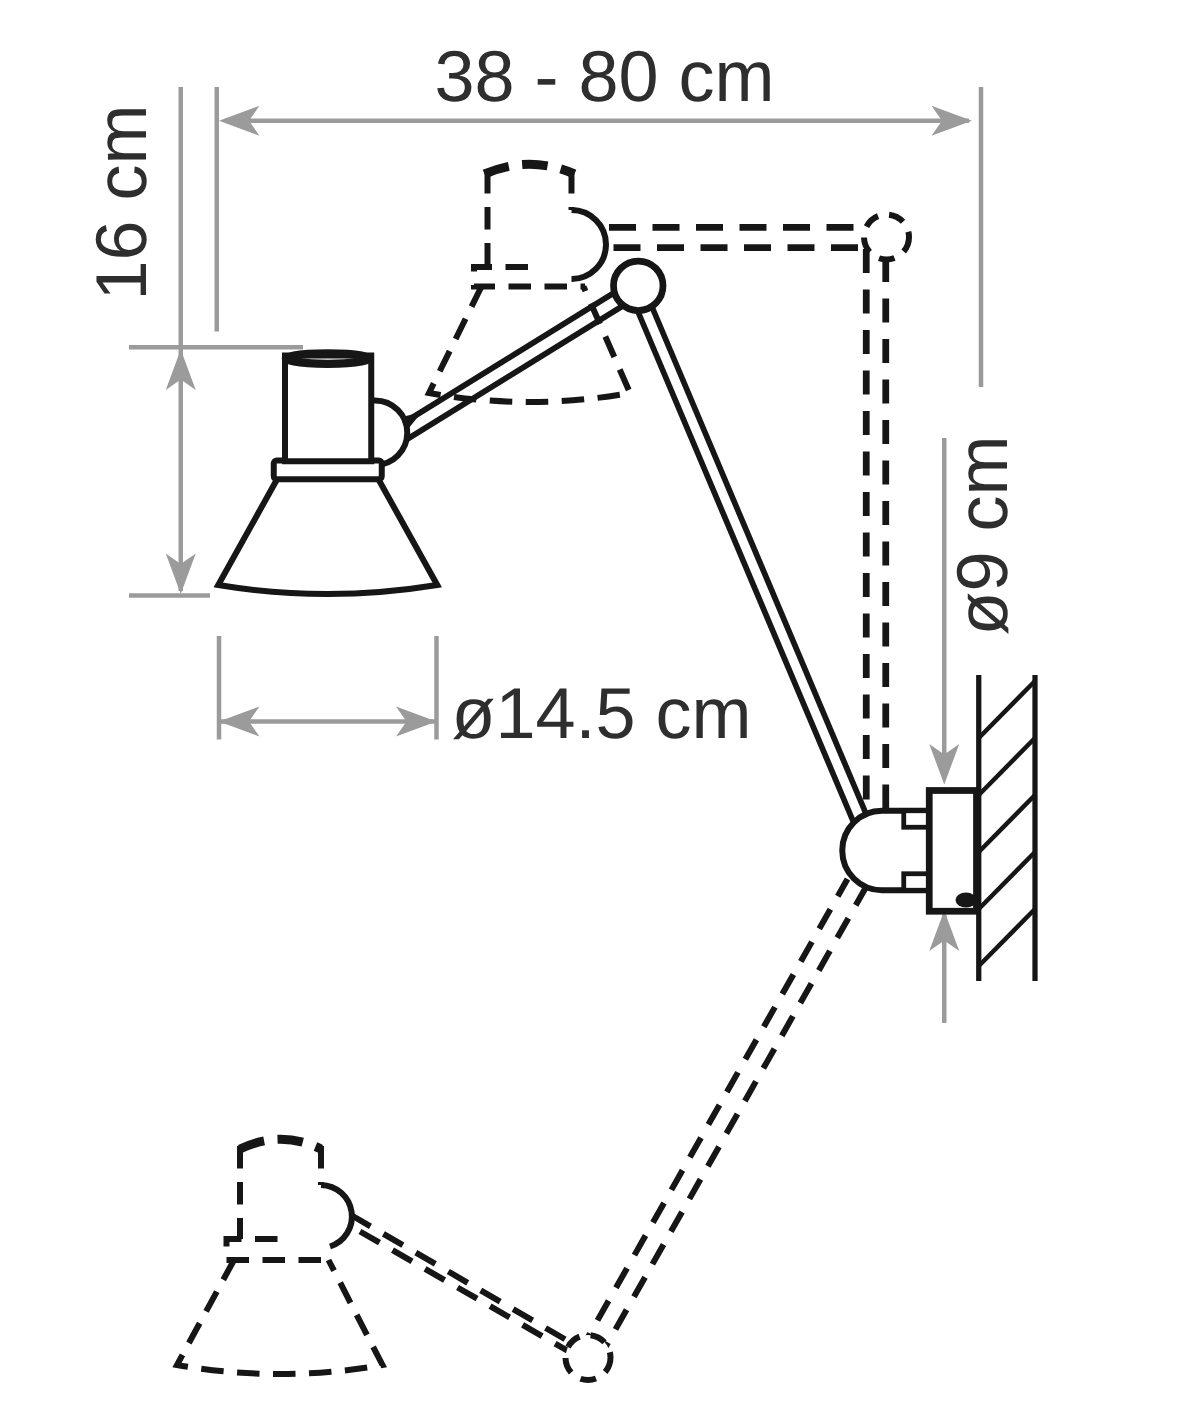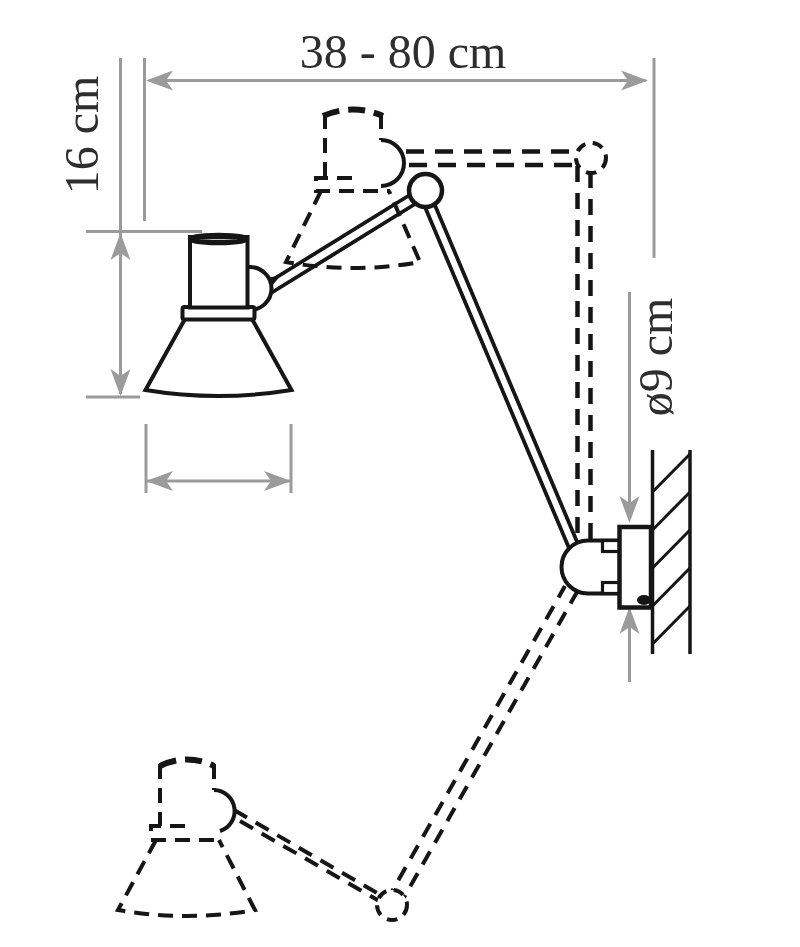--- a/index.html
+++ b/index.html
@@ -6,21 +6,21 @@
     --ink:#161616;
     --dim:#9b9b9b;
     --txt:#2e2e2e;
     --paper:#ffffff;
   }
   html,body{margin:0;padding:0;background:#fff;}
   .stage{
     position:relative;
     width:800px;height:947px;
     background:var(--paper);
-    font-family:Liberation Serif, serif;
+    font-family:Liberation Sans, sans-serif;
     overflow:hidden;
   }
   .stage svg{position:absolute;left:0;top:0;}
   .dim-label{
     position:absolute;
     color:var(--txt);
     font-size:48px;
     line-height:54px;
     white-space:nowrap;
     user-select:none;
@@ -142,15 +142,16 @@
       <rect class="ink-fill" x="602.5" y="582.5" width="17.5" height="11" stroke-width="3.2"></rect>
       <rect class="ink-fill" x="619.5" y="527" width="31.5" height="80.5" stroke-width="4.5"></rect>
       <ellipse cx="644" cy="600" rx="7" ry="5" fill="var(--ink)"></ellipse>
     </g>
   </svg>
 
   <div class="dim-label ctr" style="left:253px;top:25px;width:300px;">38 - 80 cm</div>
 
   <div class="dim-label ctr rot" style="left:2px;top:108px;width:160px;">16 cm</div>
 
+  <div class="dim-label" style="left:301px;top:450px;">ø14.5 cm</div>
 
   <div class="dim-label ctr rot" style="left:576px;top:330px;width:160px;">ø9 cm</div>
 </div>
 
 </body></html>

